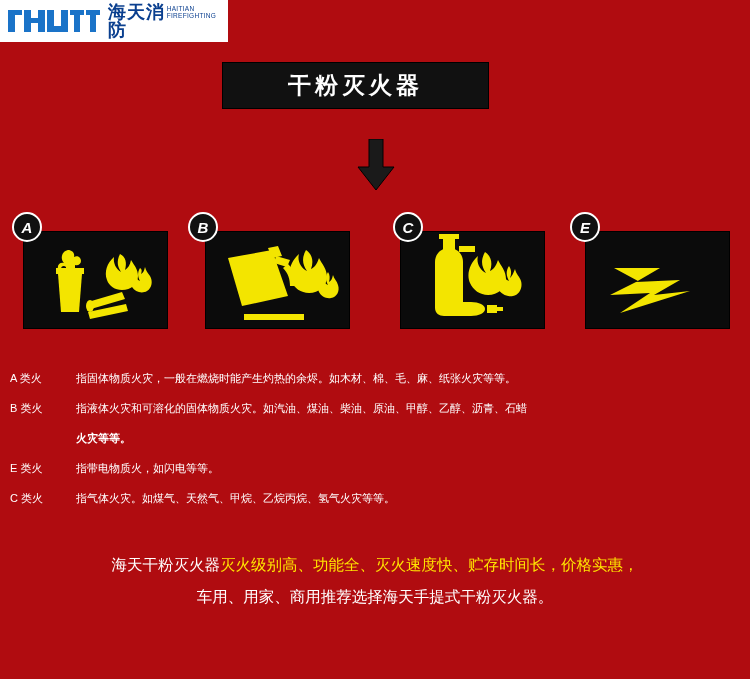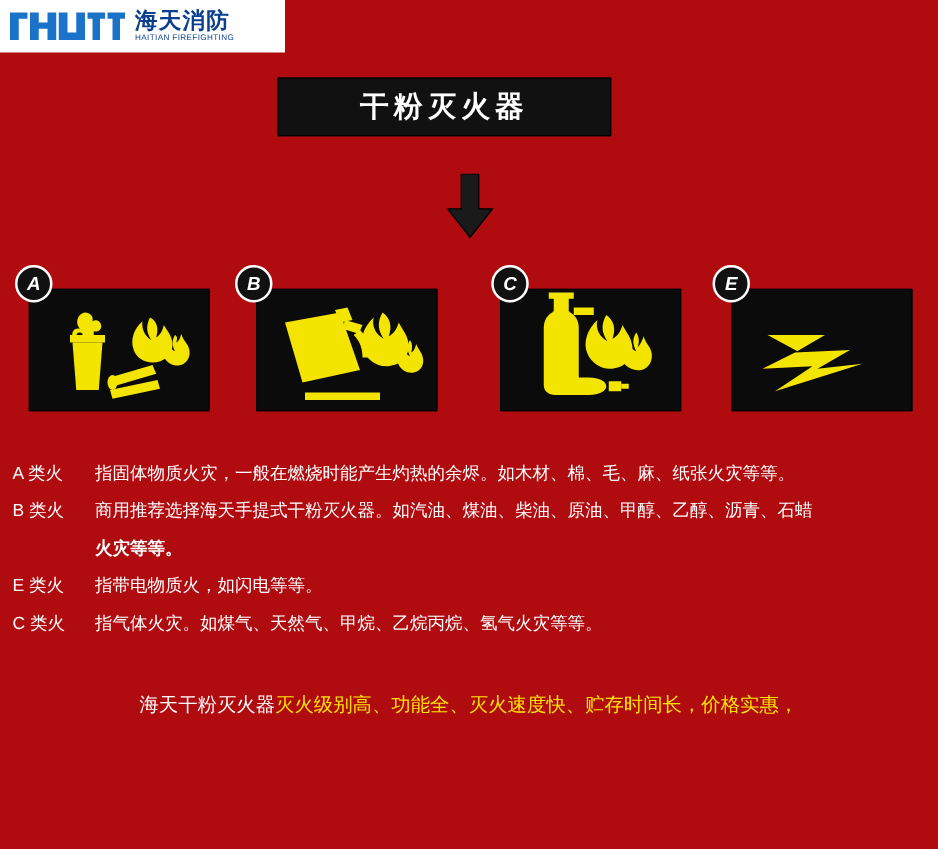--- a/index.html
+++ b/index.html
@@ -31,21 +31,21 @@
   .logo-mark {
     width: 96px;
     height: 30px;
     position: relative;
     flex: 0 0 auto;
   }
   .logo-mark svg { display: block; }
   .logo-text {
     margin-left: 6px;
     display: flex;
-    flex-direction: column;
+    flex-direction: row;
     justify-content: center;
     line-height: 1;
   }
   .logo-cn {
     font-size: 18px;
     font-weight: bold;
     color: #0a3f8f;
     letter-spacing: 1px;
   }
   .logo-en {
@@ -131,21 +131,21 @@
 
   .card svg { display: block; }
 
   
   .desc {
     position: absolute;
     left: 10px;
     top: 363px;
     width: 735px;
     color: #ffffff;
-    font-size: 14px;
+    font-size: 11px;
     line-height: 30px;
   }
   .desc .row {
     display: block;
     white-space: nowrap;
   }
   .desc .label {
     display: inline-block;
     width: 66px;
   }
@@ -272,29 +272,30 @@
   <div class="badge b3">E</div>
 </div>
 
 <div class="desc">
 
   <div class="row">
     <span class="label">A 类火</span><span>指固体物质火灾，一般在燃烧时能产生灼热的余烬。如木材、棉、毛、麻、纸张火灾等等。</span>
   </div>
 
   <div class="row">
-    <span class="label">B 类火</span><span>商用推荐选择海天手提式干粉灭火器。如汽油、煤油、柴油、原油、甲醇、乙醇、沥青、石蜡</span>
+    <span class="label">B 类火</span><span>指液体火灾和可溶化的固体物质火灾。如汽油、煤油、柴油、原油、甲醇、乙醇、沥青、石蜡</span>
   </div>
   <div class="cont">火灾等等。</div>
 
   <div class="row">
     <span class="label">E 类火</span><span>指带电物质火，如闪电等等。</span>
   </div>
 
   <div class="row">
     <span class="label">C 类火</span><span>指气体火灾。如煤气、天然气、甲烷、乙烷丙烷、氢气火灾等等。</span>
   </div>
 
 </div>
 
 <div class="footer">
   <span class="fline"><span>海天干粉灭火器</span><span class="hl">灭火级别高、功能全、灭火速度快、贮存时间长，价格实惠，</span></span>
+  <span class="fline">车用、用家、商用推荐选择海天手提式干粉灭火器。</span>
 </div>
 
 </body></html>

